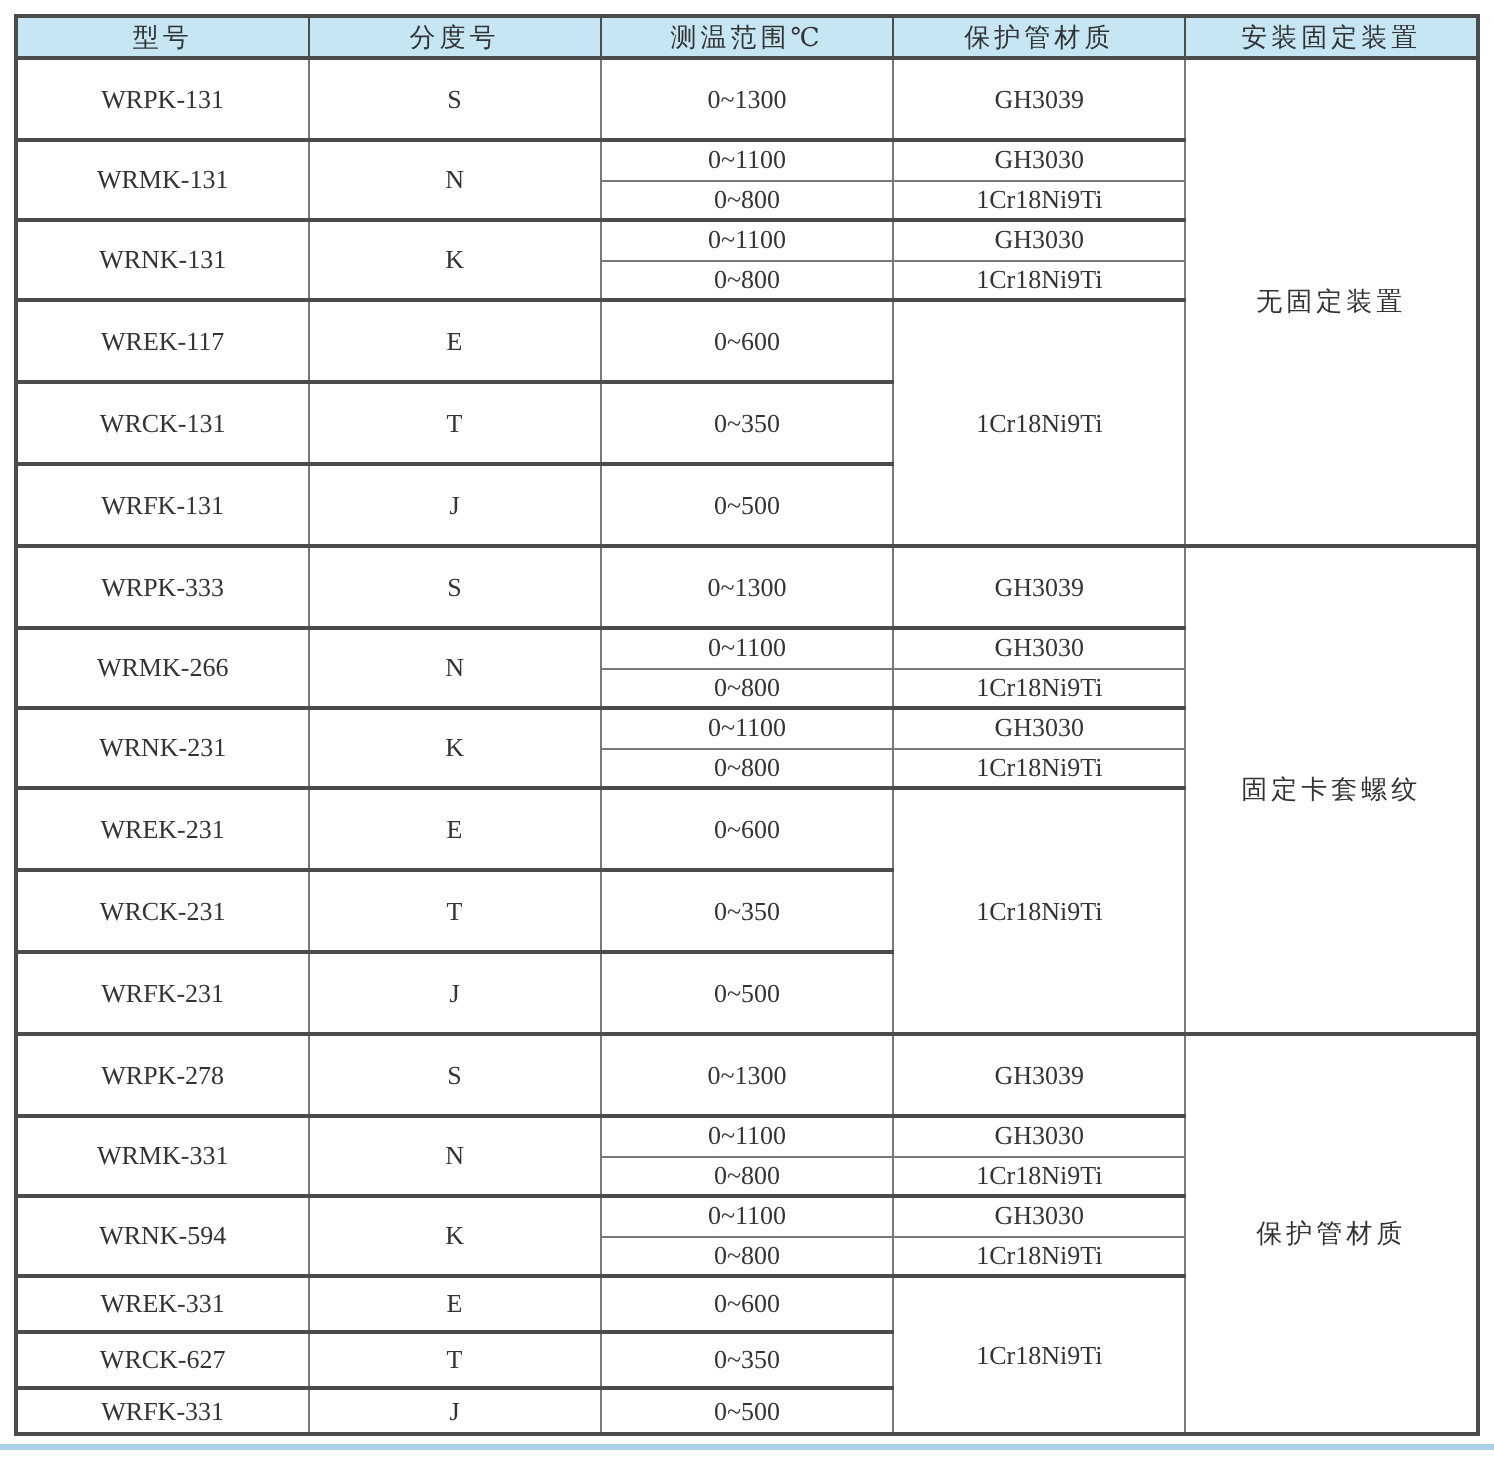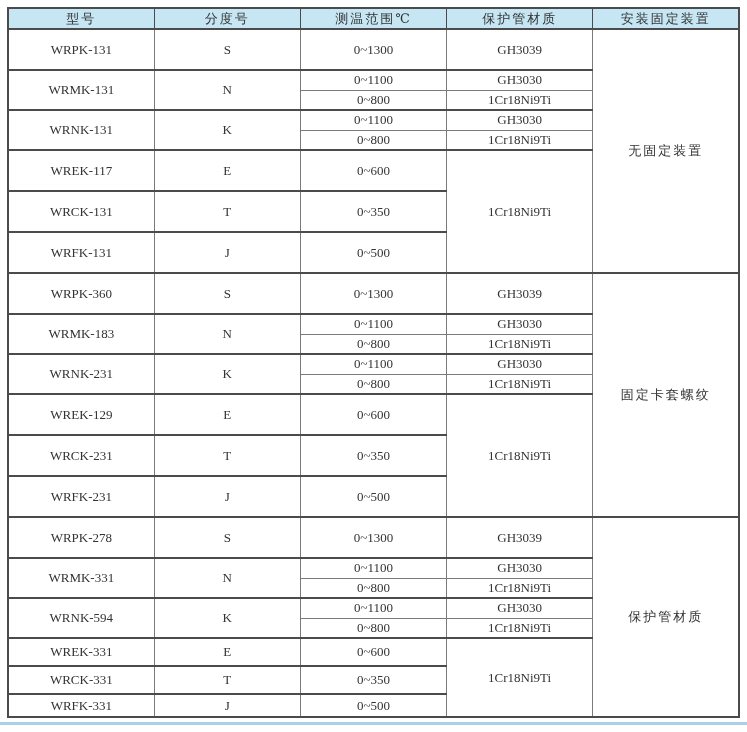--- a/index.html
+++ b/index.html
@@ -117,48 +117,48 @@
         <td>T</td>
         <td>0~350</td>
       </tr>
       <tr class="r-tall sep">
         <td>WRFK-131</td>
         <td>J</td>
         <td>0~500</td>
       </tr>
 
       <tr class="r-tall sep">
-        <td>WRPK-360</td>
+        <td>WRPK-333</td>
         <td>S</td>
         <td>0~1300</td>
         <td>GH3039</td>
         <td class="device-cell" rowspan="8">固定卡套螺纹</td>
       </tr>
       <tr class="r-half sep">
-        <td rowspan="2">WRMK-183</td>
+        <td rowspan="2">WRMK-266</td>
         <td rowspan="2">N</td>
         <td>0~1100</td>
         <td>GH3030</td>
       </tr>
       <tr class="r-half">
         <td>0~800</td>
         <td>1Cr18Ni9Ti</td>
       </tr>
       <tr class="r-half sep">
         <td rowspan="2">WRNK-231</td>
         <td rowspan="2">K</td>
         <td>0~1100</td>
         <td>GH3030</td>
       </tr>
       <tr class="r-half">
         <td>0~800</td>
         <td>1Cr18Ni9Ti</td>
       </tr>
       <tr class="r-tall sep">
-        <td>WREK-129</td>
+        <td>WREK-231</td>
         <td>E</td>
         <td>0~600</td>
         <td rowspan="3">1Cr18Ni9Ti</td>
       </tr>
       <tr class="r-tall sep">
         <td>WRCK-231</td>
         <td>T</td>
         <td>0~350</td>
       </tr>
       <tr class="r-tall sep">
@@ -194,21 +194,21 @@
         <td>0~800</td>
         <td>1Cr18Ni9Ti</td>
       </tr>
       <tr class="r-short sep">
         <td>WREK-331</td>
         <td>E</td>
         <td>0~600</td>
         <td rowspan="3">1Cr18Ni9Ti</td>
       </tr>
       <tr class="r-short sep">
-        <td>WRCK-331</td>
+        <td>WRCK-627</td>
         <td>T</td>
         <td>0~350</td>
       </tr>
       <tr class="r-last sep">
         <td>WRFK-331</td>
         <td>J</td>
         <td>0~500</td>
       </tr>
     </tbody>
   </table>

